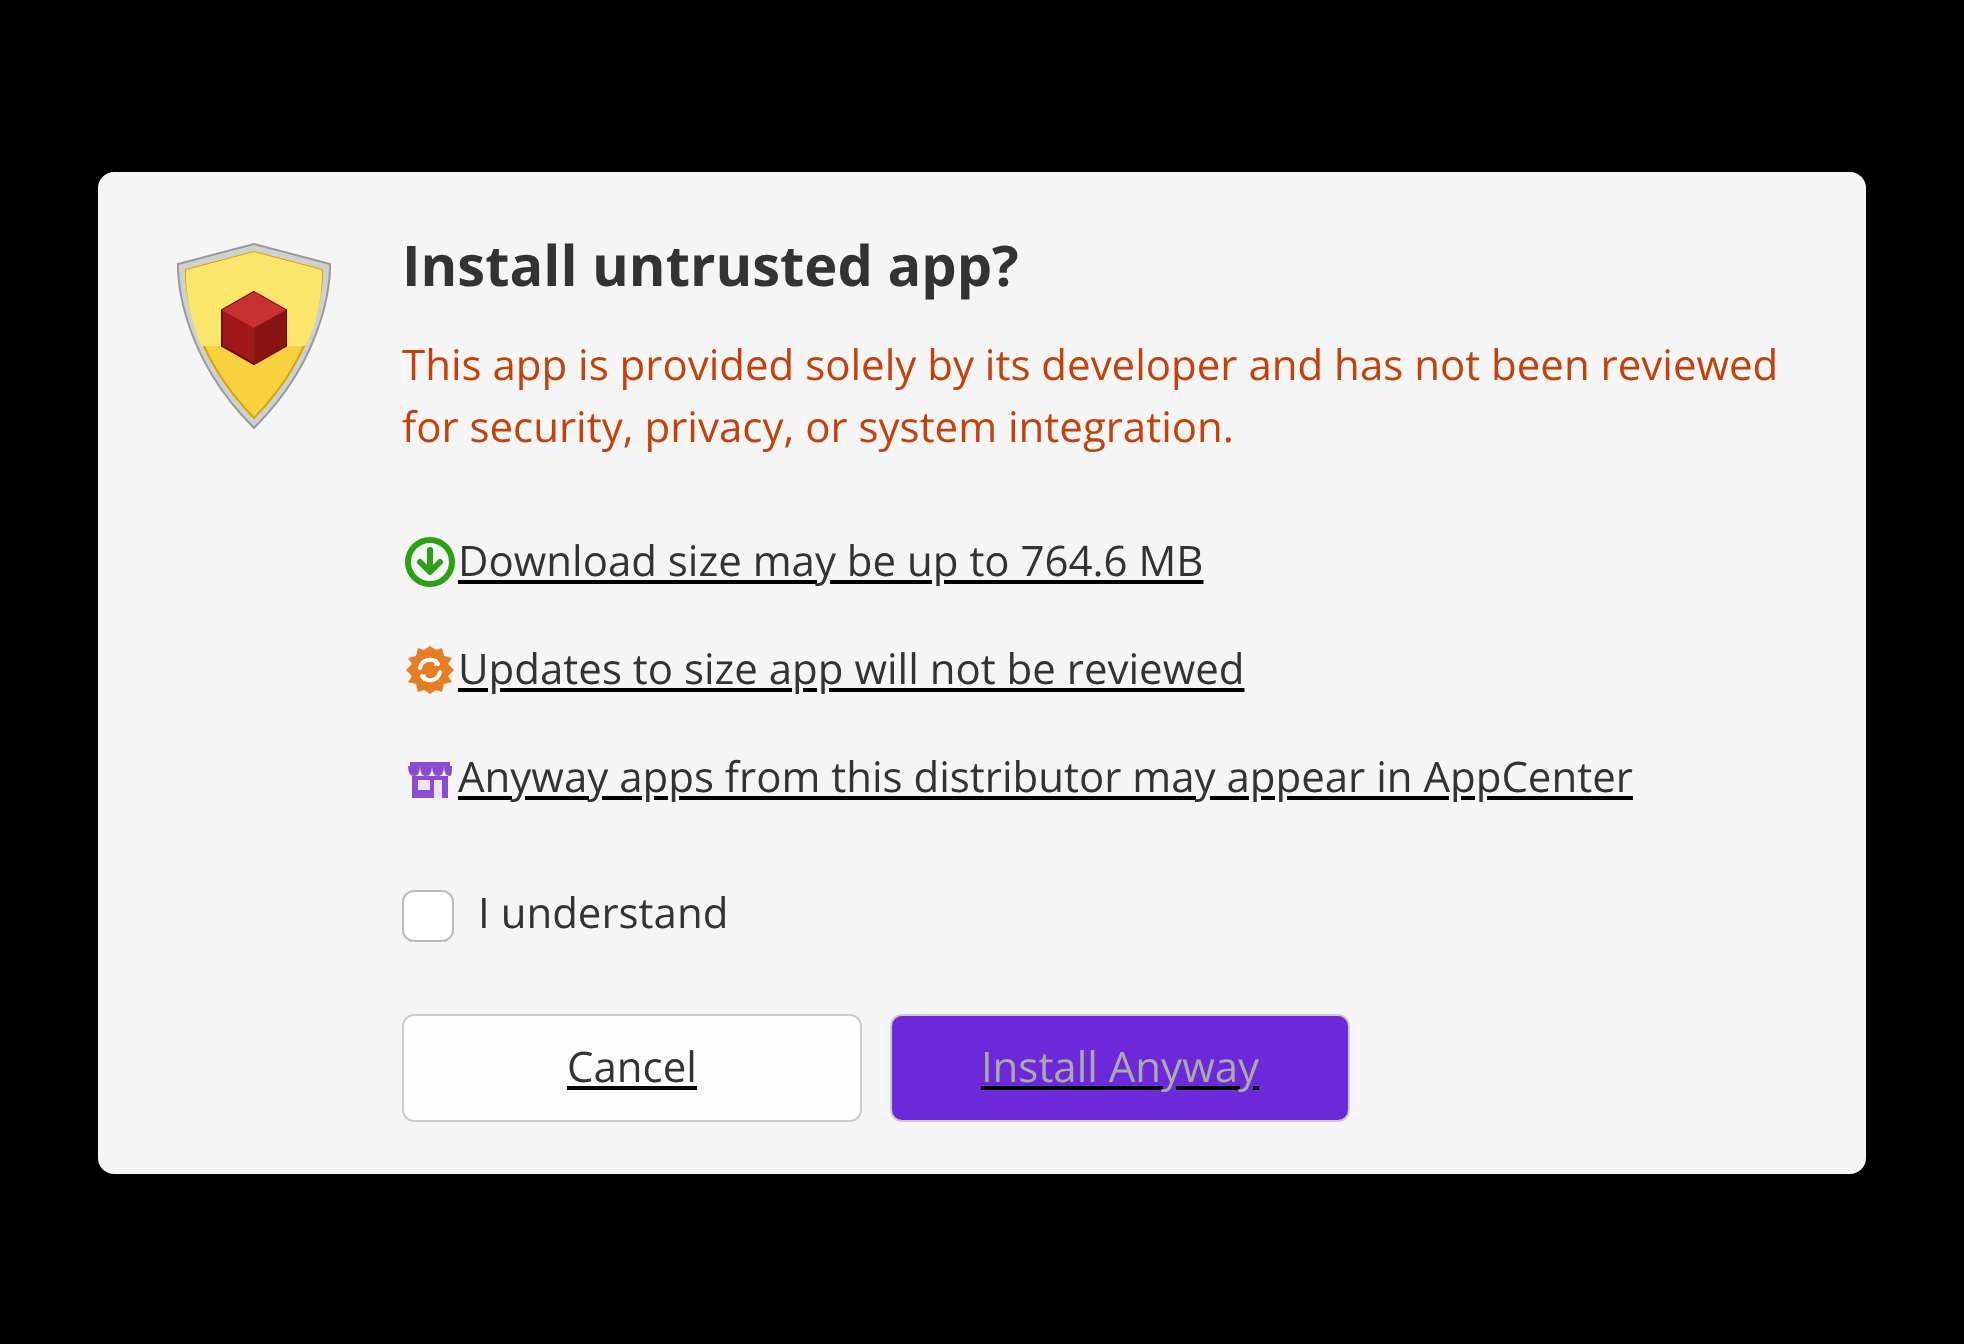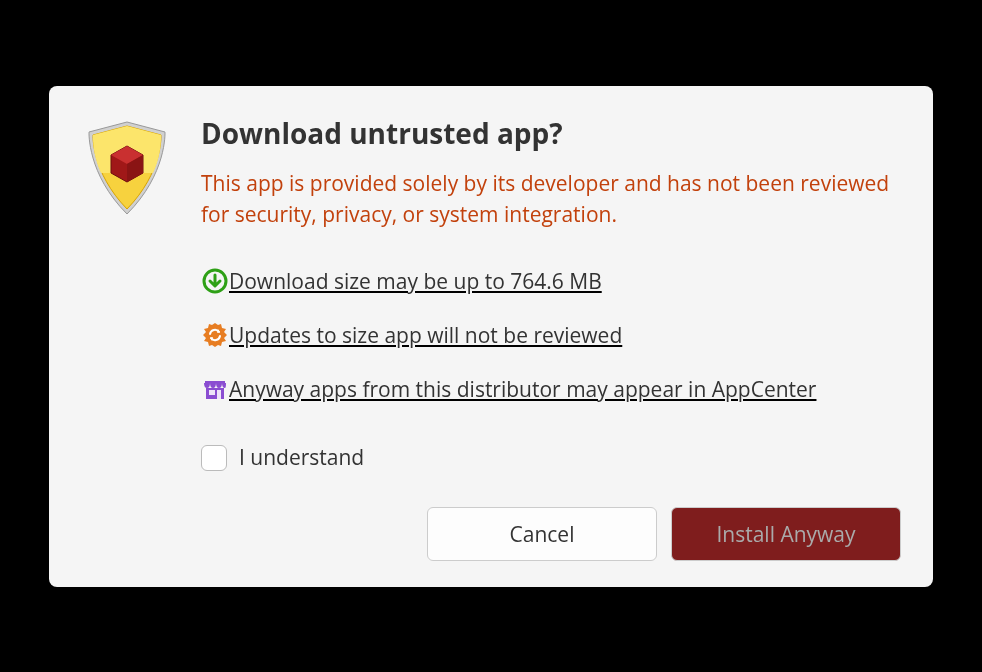--- a/index.html
+++ b/index.html
@@ -77,38 +77,39 @@
       border-radius: 6px;
       background: #fff;
       cursor: pointer;
     }
     .checkbox-label {
       font-size: 21px;
       color: #333;
     }
     .button-row {
       display: flex;
-      justify-content: flex-end;
+      justify-content: flex-start;
       gap: 14px;
+      text-decoration: underline;
     }
     .btn {
       padding: 12px 0;
       width: 230px;
       font-size: 21px;
       border-radius: 6px;
       border: 1px solid #ccc;
       background: #fdfdfd;
       cursor: pointer;
       color: #333;
       font-family: inherit;
     }
     .btn:disabled {
       color: #aaa;
       cursor: default;
-      background: #7f1d1d;
+      background: #6d28d9;
     }
   </style>
 </head>
 <body>
 
 <div class="dialog">
   <div class="icon-col">
     <span>
       <svg width="92" height="100" viewBox="0 0 92 100">
 
@@ -119,21 +120,21 @@
         <g transform="translate(46,46)">
           <path d="M0 -18 L16 -9 L16 9 L0 18 L-16 9 L-16 -9 Z" fill="#a01818" stroke="#6b0e0e" stroke-width="1"></path>
           <path d="M0 -18 L16 -9 L0 0 L-16 -9 Z" fill="#c93030"></path>
           <path d="M0 0 L16 -9 L16 9 L0 18 Z" fill="#8a1414"></path>
         </g>
       </svg>
     </span>
   </div>
 
   <div class="content-col">
-    <h1 class="dialog-title">Download untrusted app?</h1>
+    <h1 class="dialog-title">Install untrusted app?</h1>
     <p class="dialog-subtitle">This app is provided solely by its developer and has not been reviewed for security, privacy, or system integration.</p>
 
     <div class="info-row">
       <span class="info-icon">
         <svg width="28" height="28" viewBox="0 0 28 28">
           <circle cx="14" cy="14" r="11" fill="none" stroke="#2ea016" stroke-width="3"></circle>
           <path d="M14 8 L14 18 M9 14 L14 19 L19 14" fill="none" stroke="#2ea016" stroke-width="3" stroke-linecap="round" stroke-linejoin="round"></path>
         </svg>
       </span>
       <span class="info-text">Download size may be up to 764.6 MB</span>

